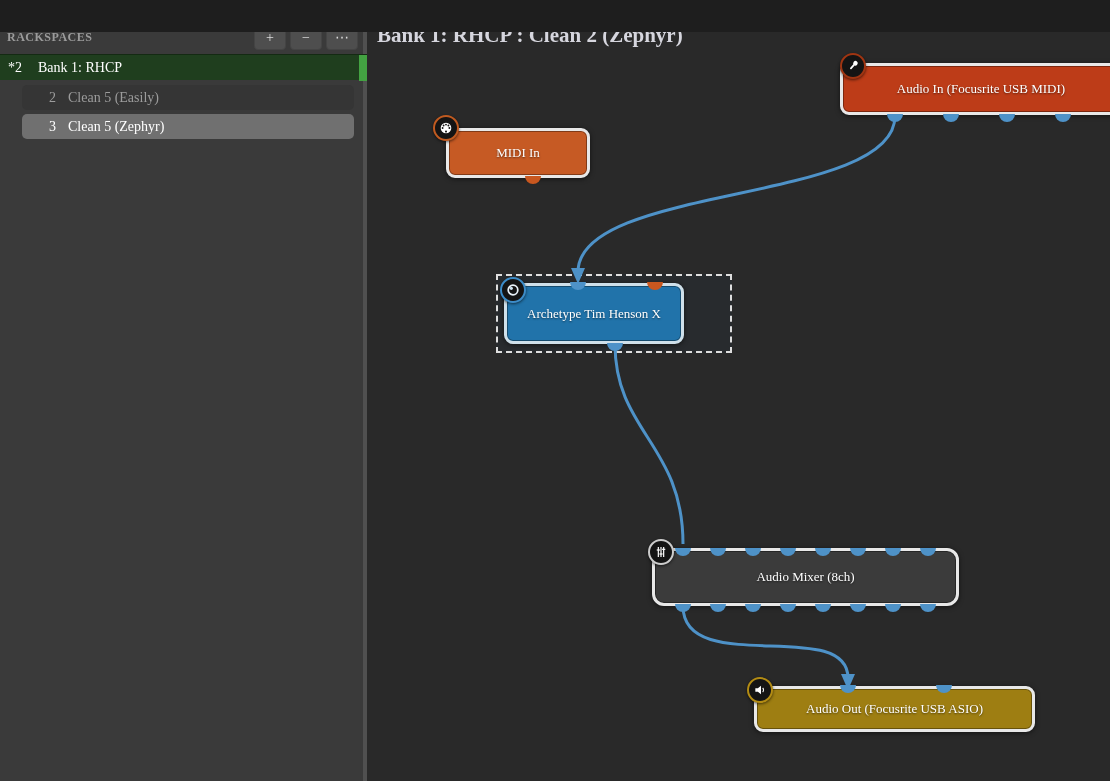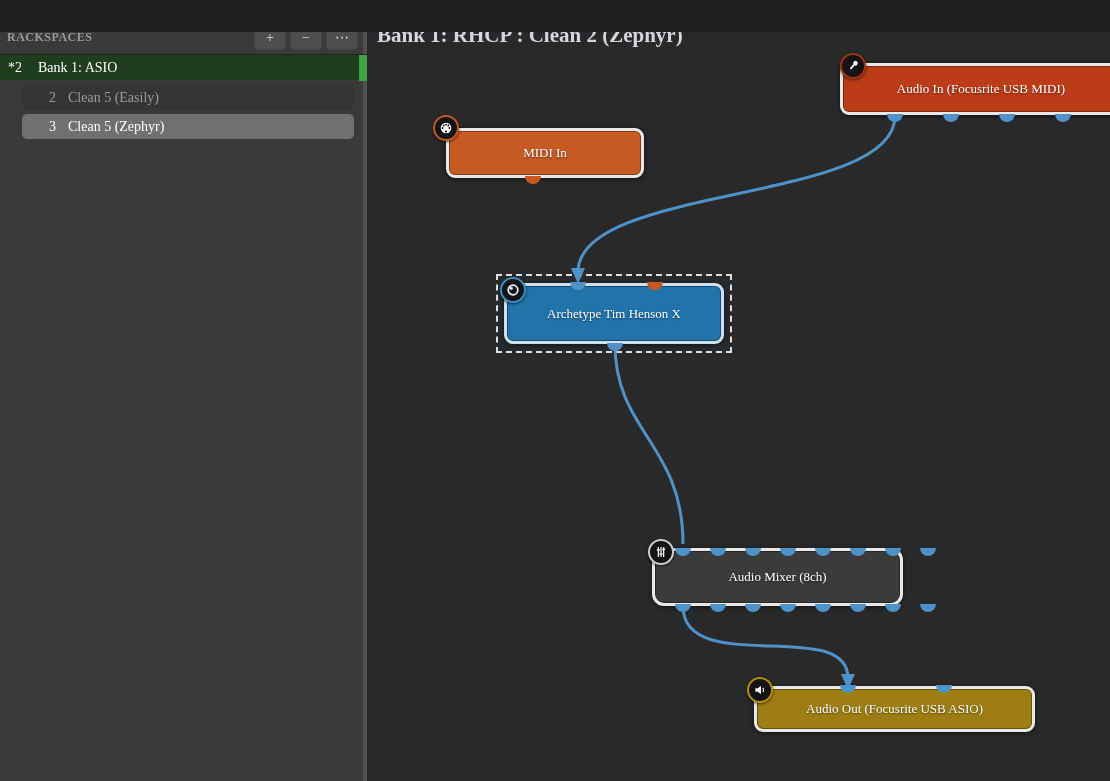--- a/index.html
+++ b/index.html
@@ -43,24 +43,24 @@
   .graph-title{
     position:absolute;left:377px;top:-9px;font-size:21px;font-weight:bold;
     color:#d6d6de;white-space:nowrap;
   }
   .node{
     position:absolute;border:3px solid #e8e8e8;border-radius:9px;
     display:flex;align-items:center;justify-content:center;
     color:#ffffff;font-size:13px;text-shadow:0 1px 2px rgba(0,0,0,0.55);
     box-shadow:inset 0 0 0 1px rgba(0,0,0,0.35), 0 1px 5px rgba(0,0,0,0.55);
   }
-  .node-midi   {left:446px;top:96px;width:198px;height:50px;background:#c65a24;}
+  .node-midi   {left:446px;top:96px;width:144px;height:50px;background:#c65a24;}
   .node-audioin{left:840px;top:31px;width:282px;height:52px;background:#bd3c18;}
-  .node-plugin {left:504px;top:251px;width:220px;height:61px;background:#2173aa;border-color:#cfe0ea;}
-  .node-mixer  {left:652px;top:516px;width:251px;height:58px;background:#3b3b3b;border-radius:12px;text-align:center;}
+  .node-plugin {left:504px;top:251px;width:180px;height:61px;background:#2173aa;border-color:#cfe0ea;}
+  .node-mixer  {left:652px;top:516px;width:307px;height:58px;background:#3b3b3b;border-radius:12px;text-align:center;}
   .node-audioout{left:754px;top:654px;width:281px;height:46px;background:#9e7e12;}
   .selection-marquee{
     position:absolute;left:496px;top:242px;width:236px;height:79px;
     border:2px dashed #dedede;background:rgba(40,60,80,0.15);
   }
   .badge{
     position:absolute;width:26px;height:26px;border-radius:50%;
     background:#141414;border:2px solid #888;display:flex;
     align-items:center;justify-content:center;z-index:6;
     box-shadow:0 1px 3px rgba(0,0,0,0.6);
@@ -81,21 +81,21 @@
   <div class="sidebar">
     <div class="sidebar-header">RACKSPACES</div>
     <div class="sidebar-toolbar">
       <button class="tool-btn">+</button>
       <button class="tool-btn">−</button>
       <button class="tool-btn">⋯</button>
     </div>
 
     <div class="bank-row">
       <span class="bank-num">*2</span>
-      <span class="bank-label">Bank 1: ASIO</span>
+      <span class="bank-label">Bank 1: RHCP</span>
       <span class="bank-stripe"></span>
     </div>
 
     <div class="rack-row" style="top:53px;">
       <span class="rack-num">2</span>
       <span class="rack-label">Clean 5 (Easily)</span>
     </div>
     <div class="rack-row selected" style="top:82px;">
       <span class="rack-num">3</span>
       <span class="rack-label">Clean 5 (Zephyr)</span>

